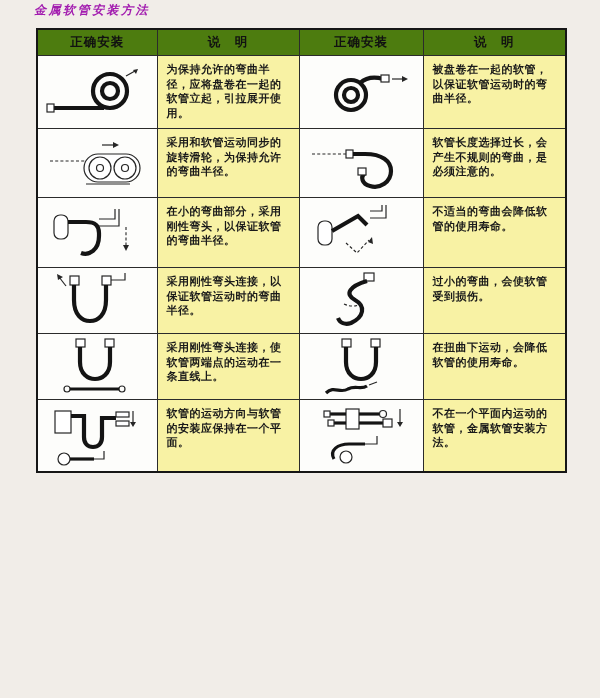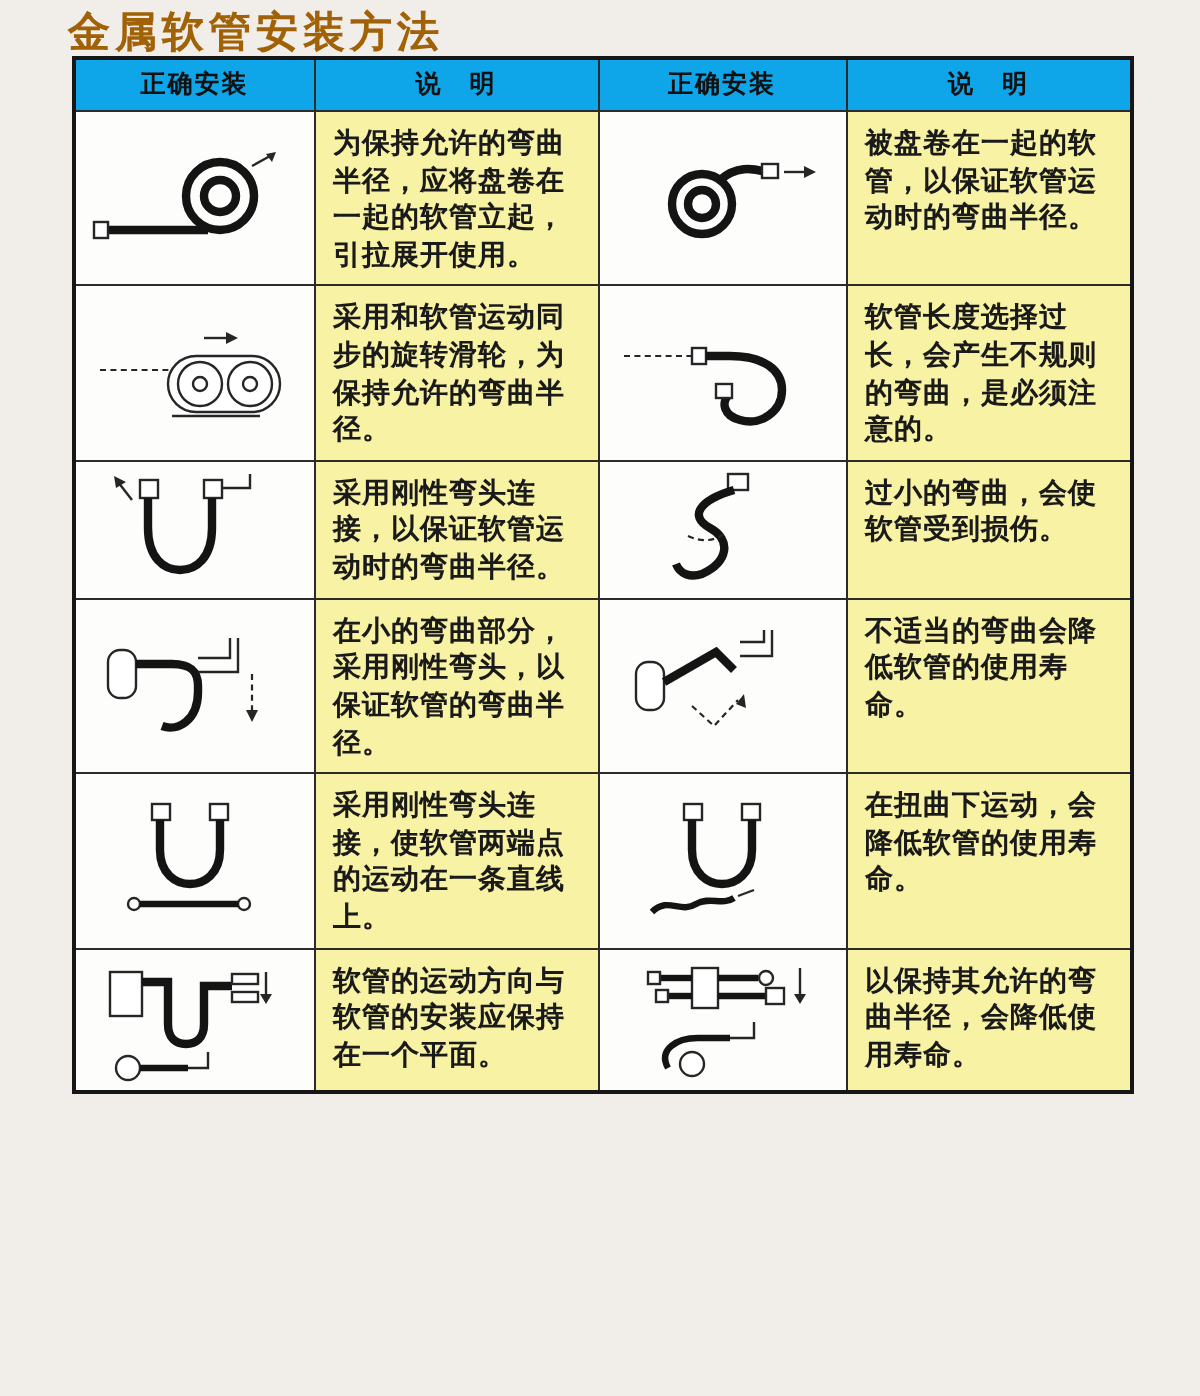--- a/index.html
+++ b/index.html
@@ -4,46 +4,46 @@
 <style>
   html,body{margin:0;padding:0;}
   body{
     width:600px;height:698px;position:relative;
     background:#f1ede8;
     font-family:"DejaVu Sans","Liberation Sans",sans-serif;
     color:#151515;
   }
   .page-title{
     position:absolute;left:34px;top:2px;
-    font-size:21px;font-weight:bold;
-    letter-spacing:2.5px;color:#a16207;
+    font-size:12px;font-weight:bold;font-style:italic;
+    letter-spacing:2.5px;color:#a21caf;
     font-family:"DejaVu Serif","Liberation Serif",serif;
   }
   table.install{
     position:absolute;left:36px;top:28px;
     width:529px;border-collapse:collapse;table-layout:fixed;
     border:2px solid #161616;
     background:#fff;
   }
   table.install th, table.install td{
     border:1px solid #2b2b2b;
     overflow:hidden;
   }
   th.hdr{
-    background:#0ea5e9;
+    background:#4d7c0f;
     height:23px;font-size:12.5px;font-weight:bold;
     text-align:center;letter-spacing:1px;color:#111;
   }
   td.fig{
     background:#fdfdfb;text-align:center;vertical-align:middle;padding:0;
   }
   td.desc{
     background:#f8f2a4;vertical-align:top;
     padding:7px 7px 5px 9px;
-    font-size:14px;font-weight:bold;line-height:1.33;
+    font-size:11px;font-weight:bold;line-height:1.33;
     letter-spacing:0.5px;color:#1a1a1a;
   }
   svg.figure{display:block;margin:0 auto;}
   svg .hose{stroke:#141414;stroke-width:4.2;fill:none;stroke-linecap:butt;}
   svg .hose3{stroke:#141414;stroke-width:3.2;fill:none;}
   svg .thin{stroke:#262626;stroke-width:1.2;fill:none;}
   svg .thinf{stroke:#262626;stroke-width:1.2;fill:#fff;}
   svg .dash{stroke:#262626;stroke-width:1.1;fill:none;stroke-dasharray:3 2.2;}
   svg .ah{fill:#262626;stroke:none;}
 </style>
@@ -112,65 +112,65 @@
       <svg class="figure" width="110" height="62" viewBox="0 0 110 62">
         <path class="dash" d="M6 22 H42"></path>
         <rect class="thinf" x="40" y="18" width="7" height="8"></rect>
         <path class="hose" d="M47 22 h12 c17 0 26 7 26 17 c0 11 -11 18 -21 15 c-8 -2 -10 -9 -5 -13"></path>
         <rect class="thinf" x="52" y="36" width="8" height="7"></rect>
       </svg>
     </td>
     <td class="desc">软管长度选择过长，会产生不规则的弯曲，是必须注意的。</td>
   </tr>
 
+  <tr style="height:70px">
+    <td class="fig">
+      <svg class="figure" width="110" height="64" viewBox="0 0 110 64">
+        <rect class="thinf" x="12" y="14" width="14" height="24" rx="6"></rect>
+        <path class="hose" d="M26 21 h18 c10 0 13 4 13 11 v3 c0 14 -10 20 -18 17"></path>
+        <path class="thin" d="M57 18 h16 v-10"></path>
+            <path class="thin" d="M57 25 h20 v-17"></path>
+        <path class="dash" d="M84 26 v18"></path>
+            <path class="ah" d="M84 50 l-3 -6 h6 z"></path>
+      </svg>
+    </td>
+    <td class="desc">在小的弯曲部分，采用刚性弯头，以保证软管的弯曲半径。</td>
+    <td class="fig">
+      <svg class="figure" width="110" height="64" viewBox="0 0 110 64">
+        <rect class="thinf" x="12" y="20" width="14" height="24" rx="6"></rect>
+        <path class="hose" d="M26 30 L52 15 l9 9"></path>
+        <path class="thin" d="M64 10 h12 v-6"></path>
+            <path class="thin" d="M64 17 h16 v-13"></path>
+        <path class="dash" d="M40 42 l11 10 12 -13"></path>
+            <path class="ah" d="M66 36 l-4 5 5 2 z"></path>
+      </svg>
+    </td>
+    <td class="desc">不适当的弯曲会降低软管的使用寿命。</td>
+  </tr>
+
   <tr style="height:66px">
     <td class="fig">
       <svg class="figure" width="110" height="62" viewBox="0 0 110 62">
         <rect class="thinf" x="28" y="6" width="9" height="9"></rect>
             <rect class="thinf" x="60" y="6" width="9" height="9"></rect>
         <path class="hose" d="M32 15 v15 c0 15 8 21 16 21 s16 -6 16 -21 v-15"></path>
         <path class="thin" d="M24 16 l-7 -9"></path>
             <path class="ah" d="M15 4 l1 6 5 -3 z"></path>
         <path class="thin" d="M69 10 h14 v-7"></path>
       </svg>
     </td>
     <td class="desc">采用刚性弯头连接，以保证软管运动时的弯曲半径。</td>
     <td class="fig">
       <svg class="figure" width="110" height="62" viewBox="0 0 110 62">
         <rect class="thinf" x="58" y="3" width="10" height="8"></rect>
         <path class="hose" d="M61 11 c-17 5 -23 13 -12 19 c11 6 9 17 -4 23 c-6 2 -11 0 -13 -5"></path>
         <path class="dash" d="M38 34 q11 5 19 -2"></path>
       </svg>
     </td>
     <td class="desc">过小的弯曲，会使软管受到损伤。</td>
-  </tr>
-
-  <tr style="height:70px">
-    <td class="fig">
-      <svg class="figure" width="110" height="64" viewBox="0 0 110 64">
-        <rect class="thinf" x="12" y="14" width="14" height="24" rx="6"></rect>
-        <path class="hose" d="M26 21 h18 c10 0 13 4 13 11 v3 c0 14 -10 20 -18 17"></path>
-        <path class="thin" d="M57 18 h16 v-10"></path>
-            <path class="thin" d="M57 25 h20 v-17"></path>
-        <path class="dash" d="M84 26 v18"></path>
-            <path class="ah" d="M84 50 l-3 -6 h6 z"></path>
-      </svg>
-    </td>
-    <td class="desc">在小的弯曲部分，采用刚性弯头，以保证软管的弯曲半径。</td>
-    <td class="fig">
-      <svg class="figure" width="110" height="64" viewBox="0 0 110 64">
-        <rect class="thinf" x="12" y="20" width="14" height="24" rx="6"></rect>
-        <path class="hose" d="M26 30 L52 15 l9 9"></path>
-        <path class="thin" d="M64 10 h12 v-6"></path>
-            <path class="thin" d="M64 17 h16 v-13"></path>
-        <path class="dash" d="M40 42 l11 10 12 -13"></path>
-            <path class="ah" d="M66 36 l-4 5 5 2 z"></path>
-      </svg>
-    </td>
-    <td class="desc">不适当的弯曲会降低软管的使用寿命。</td>
   </tr>
 
   <tr style="height:66px">
     <td class="fig">
       <svg class="figure" width="110" height="62" viewBox="0 0 110 62">
         <rect class="thinf" x="34" y="3" width="9" height="8"></rect>
             <rect class="thinf" x="63" y="3" width="9" height="8"></rect>
         <path class="hose" d="M38 11 v15 c0 12 8 17 15 17 s15 -5 15 -17 v-15"></path>
         <circle class="thin" cx="25" cy="53" r="3"></circle>
             <circle class="thin" cx="80" cy="53" r="3"></circle>
@@ -218,16 +218,16 @@
             <circle class="thin" cx="77" cy="13" r="3.5"></circle>
         <path class="hose3" d="M53 22 h24"></path>
             <rect class="thinf" x="77" y="18" width="9" height="8"></rect>
         <path class="thin" d="M94 8 v14"></path>
             <path class="ah" d="M94 26 l-3 -5 h6 z"></path>
         <path class="hose3" d="M28 58 c-5 -9 4 -15 15 -15 h16"></path>
         <circle class="thinf" cx="40" cy="56" r="6"></circle>
         <path class="thin" d="M59 43 h12 v-8"></path>
       </svg>
     </td>
-    <td class="desc">以保持其允许的弯曲半径，会降低使用寿命。</td>
+    <td class="desc">不在一个平面内运动的软管，金属软管安装方法。</td>
   </tr>
 </tbody>
   </table>
 
 </body></html>

